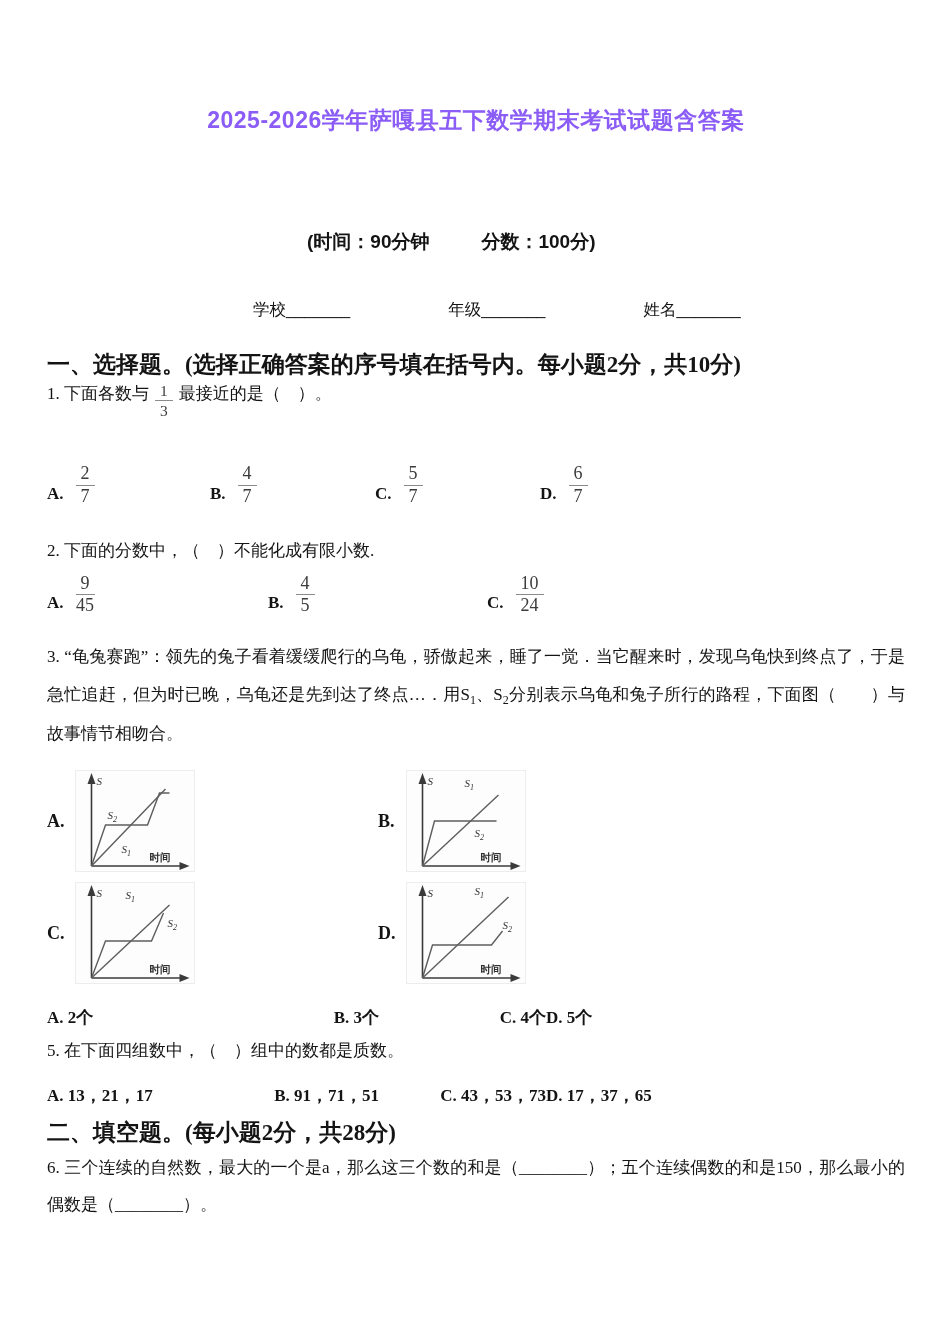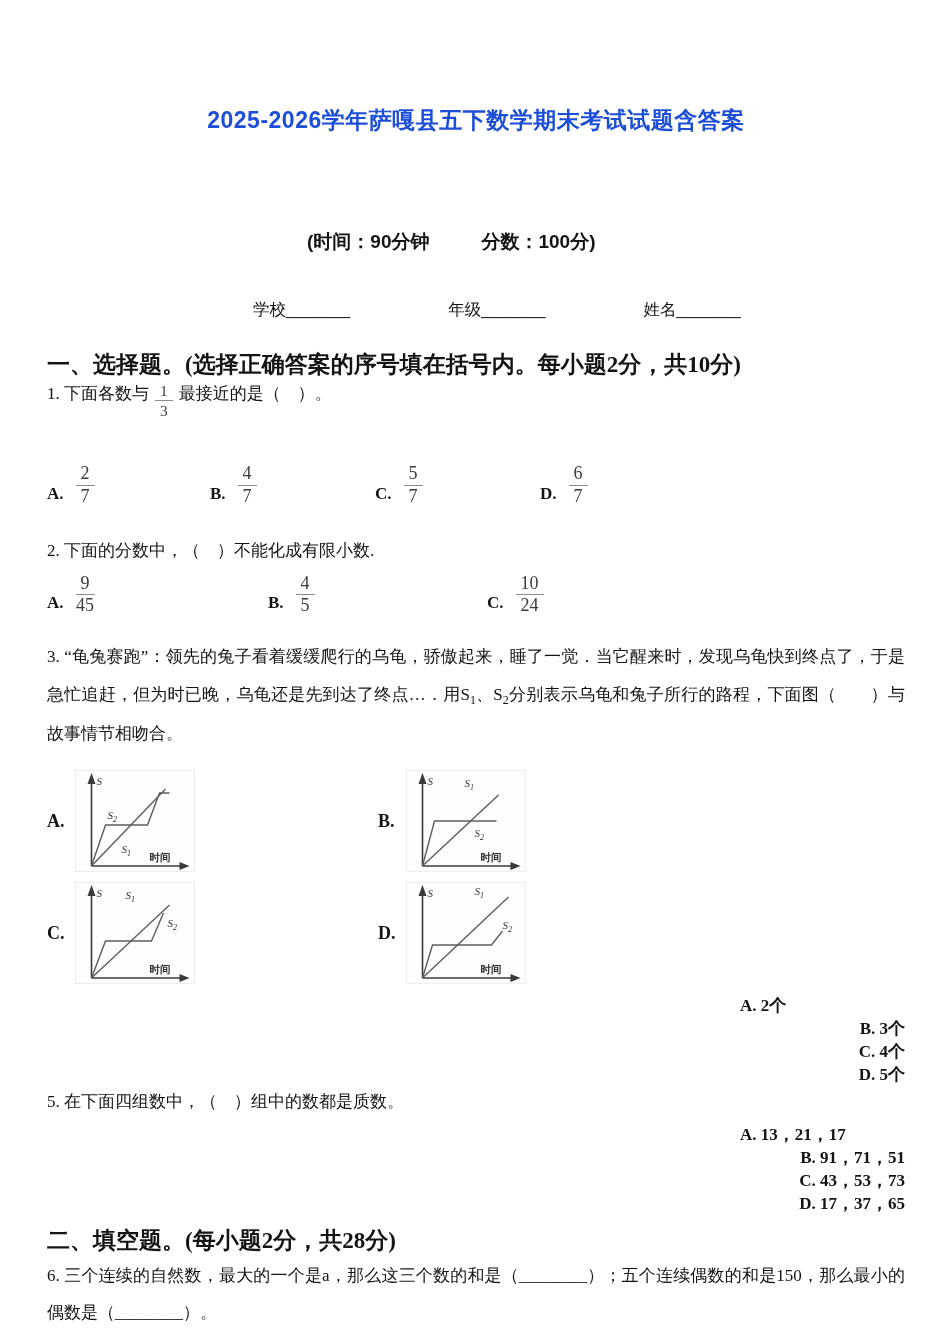--- a/index.html
+++ b/index.html
@@ -1,20 +1,20 @@
 <!DOCTYPE html>
 <html><head>
 <meta charset="utf-8">
 <style>
   html,body { margin:0; padding:0; background:#ffffff; }
   body { width:950px; min-height:1344px; font-family:"Liberation Serif", serif; color:#141414; }
   .page { padding:105px 45px 40px 47px; box-sizing:border-box; }
 
   .title { text-align:center; font-family:"Liberation Sans", sans-serif; font-weight:700;
-           font-size:23px; letter-spacing:0.5px; color:#1d4ed8; }
+           font-size:23px; letter-spacing:0.5px; color:#8b5cf6; }
 
   .meta-line { margin-top:93px; padding-left:260px; display:flex;
                font-family:"Liberation Sans", sans-serif; font-weight:700; font-size:19px; }
   .meta-line .meta-right { margin-left:52px;text-align:right; }
 
   .fields-line { margin-top:44px; padding-left:206px; display:flex;
                  font-family:"Liberation Sans", sans-serif; font-weight:500; font-size:16.5px; }
   .fields-line .field + .field { margin-left:98px; }
 
   .sec-heading { margin-top:28px; font-weight:700; font-size:23px; }
@@ -49,22 +49,22 @@
   svg.graph { width:118px; height:100px; border:1px solid #ededed; background:#fdfdfd; }
   .row1 { margin-top:0; } .row2 { margin-top:10px; }
   .axis { stroke:#3a3a3a; stroke-width:1.6; }
   .axis-head { fill:#3a3a3a; }
   .curve { stroke:#5d5d5d; stroke-width:1.4; fill:none; }
   .glabel { font-family:"Liberation Serif", serif; font-style:italic; font-size:11px; fill:#333; }
   .glabel .sub { font-size:8px; }
   .gxlabel { font-size:10.5px; fill:#2e2e2e; font-weight:700; font-style:normal;
              font-family:"Liberation Sans", sans-serif; }
 
-  .q4-line { margin-top:16px; } .q5-line { margin-top:4px; }
-  .opts-text { margin-top:10px; font-weight:700; font-size:17px;flex-direction:column; }
+  .q4-line { margin-top:16px; } .q5-line { margin-top:10px; }
+  .opts-text { margin-top:22px; font-weight:700; font-size:17px; }
   .sec2-heading { margin-top:10px; }
   .q6-para { margin-top:2px; font-size:17px; line-height:2.15; text-align:justify; }
 </style>
 </head>
 <body>
 
 <div class="page">
 
   <div class="title">2025-2026学年萨嘎县五下数学期末考试试题含答案</div>
 

